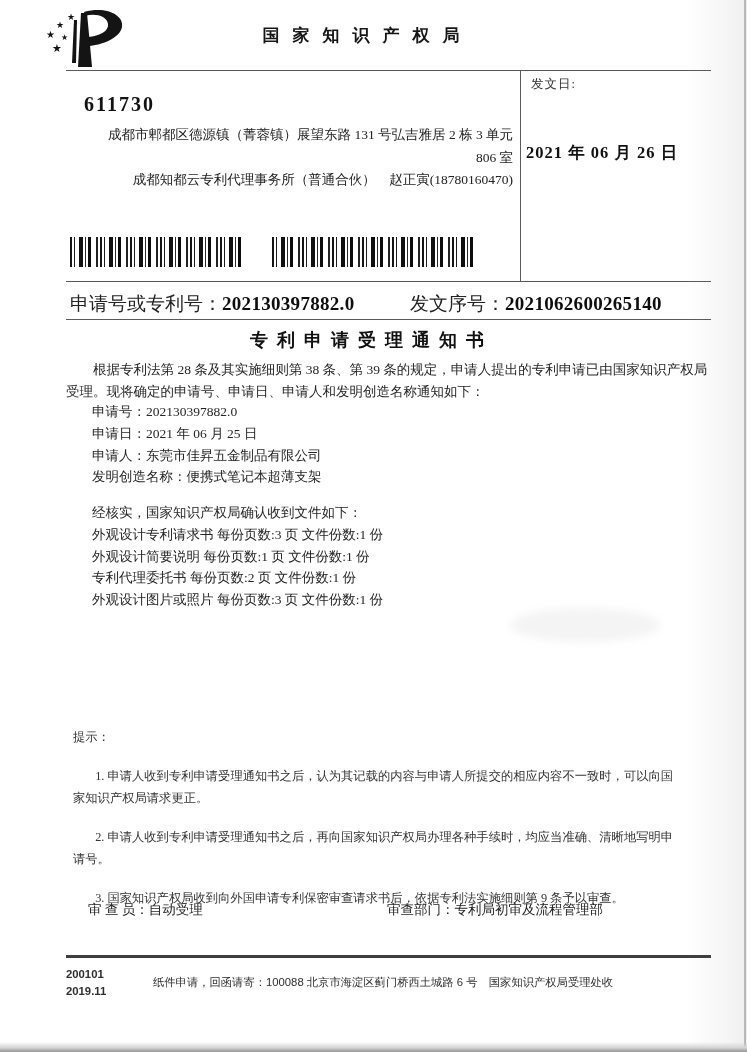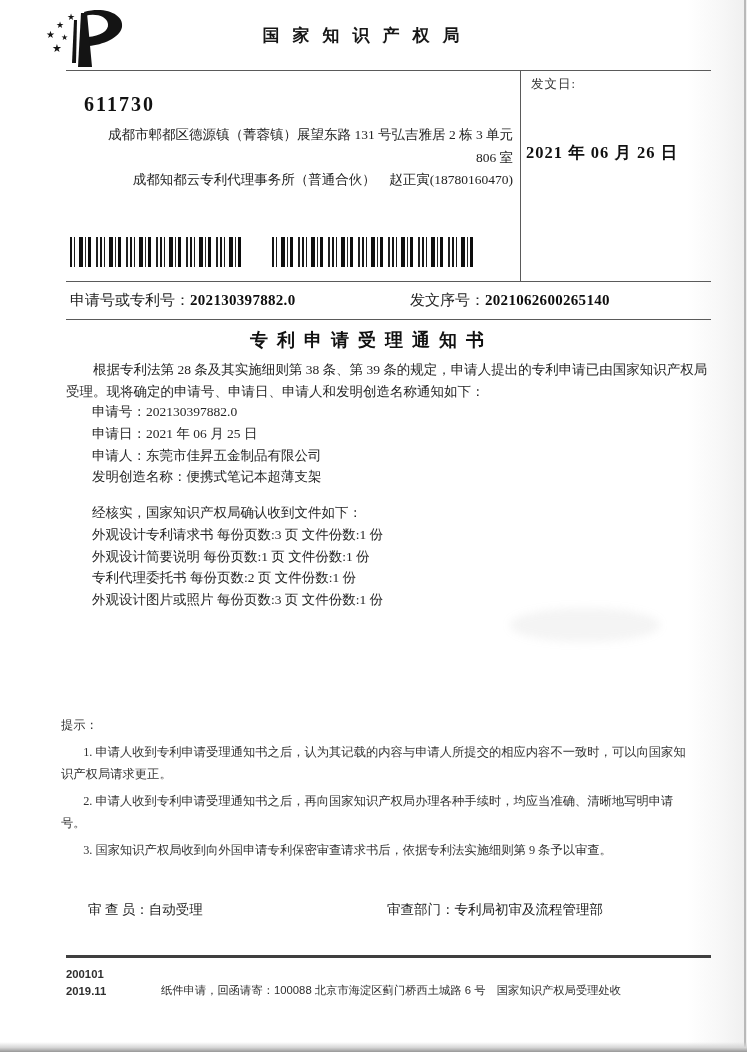--- a/index.html
+++ b/index.html
@@ -21,35 +21,35 @@
   .vline{left:520px;top:70px;width:1px;height:211px;background:#5a5a5a;}
   .date-label{left:531px;top:76px;font-size:12.5px;letter-spacing:1px;color:#333;}
   .date-value{left:526px;top:142px;font-size:16.5px;font-weight:600;letter-spacing:1px;color:#111;}
   .barcode{
     top:237px;height:30px;
     background:repeating-linear-gradient(90deg,
       #151515 0 2px,#fff 2px 4px,#1c1c1c 4px 5px,#fff 5px 9px,
       #101010 9px 13px,#fff 13px 15px,#2a2a2a 15px 16px,#fff 16px 18px,
       #0c0c0c 18px 21px,#fff 21px 26px,#222 26px 28px,#fff 28px 30px);
   }
-  .numrow{top:291px;font-size:15px;color:#222;}
+  .numrow{top:291px;font-size:19px;color:#222;}
   .numrow b{color:#0e0e0e;letter-spacing:.3px;}
   .doc-title{left:0;top:328px;width:734px;text-align:center;font-size:18px;font-weight:700;letter-spacing:9px;text-indent:9px;color:#111;}
   .intro{left:66px;top:359px;width:648px;font-size:13.5px;line-height:22.3px;text-indent:2em;color:#262626;}
   .details{left:92px;top:401px;font-size:13.5px;line-height:21.8px;color:#262626;}
   .files{left:92px;top:502px;font-size:13.5px;line-height:21.8px;color:#262626;}
   .notes{left:57px;top:710px;width:640px;font-size:12.3px;line-height:22.6px;color:#333;}
-  .notes p{margin:4px;text-indent:1.8em;}
+  .notes p{margin:16px;text-indent:1.8em;}
   .notes .notes-label{text-indent:0;}
   .signoff{top:901px;font-size:13.5px;color:#222;}
   .footrule{left:66px;top:955px;width:645px;height:3px;background:#3f3f3f;}
   .footer{font-family:"Liberation Sans","DejaVu Sans",sans-serif;font-size:11.3px;line-height:16.5px;color:#2f2f2f;}
   .footer-codes{left:66px;top:966px;font-weight:bold;}
   .footer-text{left:145px;top:966px;width:545px;}
-  .footer-text p{margin:16px;}
+  .footer-text p{margin:8px;}
   .stain{left:510px;top:608px;width:150px;height:34px;border-radius:50%;
     background:rgba(150,150,150,.10);filter:blur(4px);}
   .right-edge{left:744px;top:0;width:2px;height:1052px;background:#b9b9b9;}
   .bottom-edge{left:0;bottom:0;width:747px;height:10px;
     background:linear-gradient(180deg,rgba(255,255,255,0) 0,#d6d6d6 55%,#979797 100%);}
 </style>
 </head>
 <body>
 
 <div class="page">

